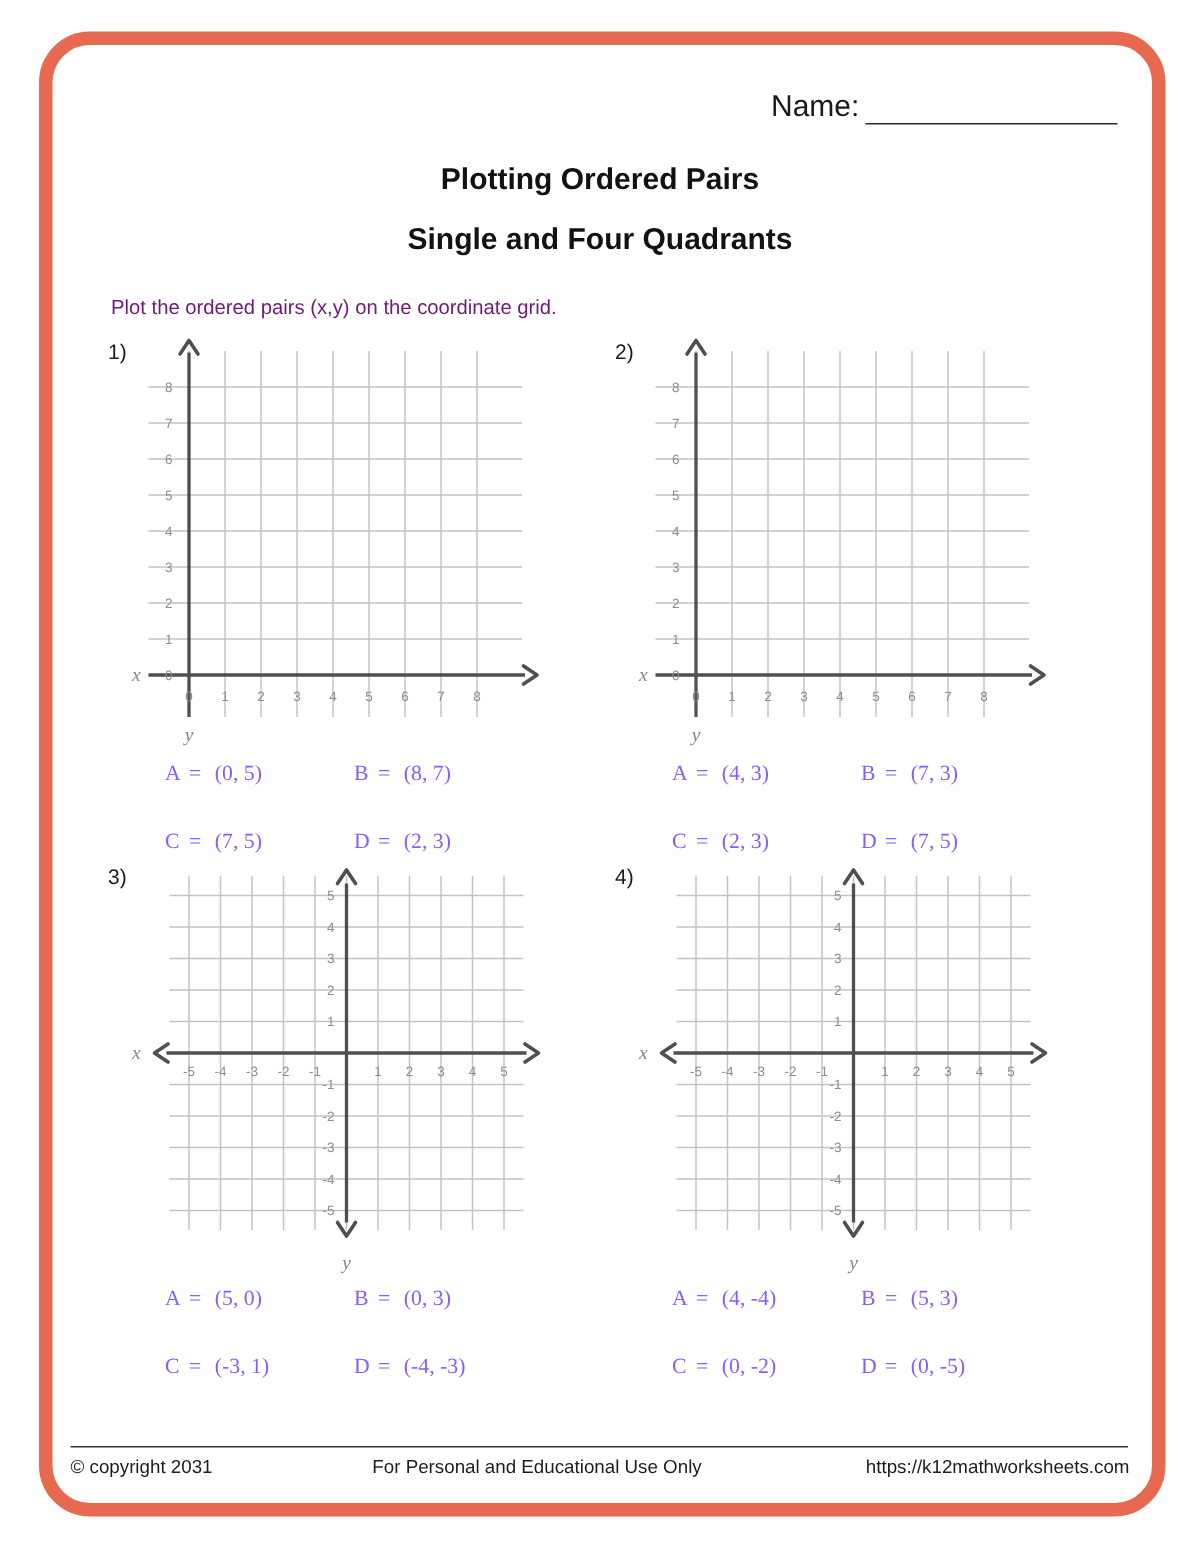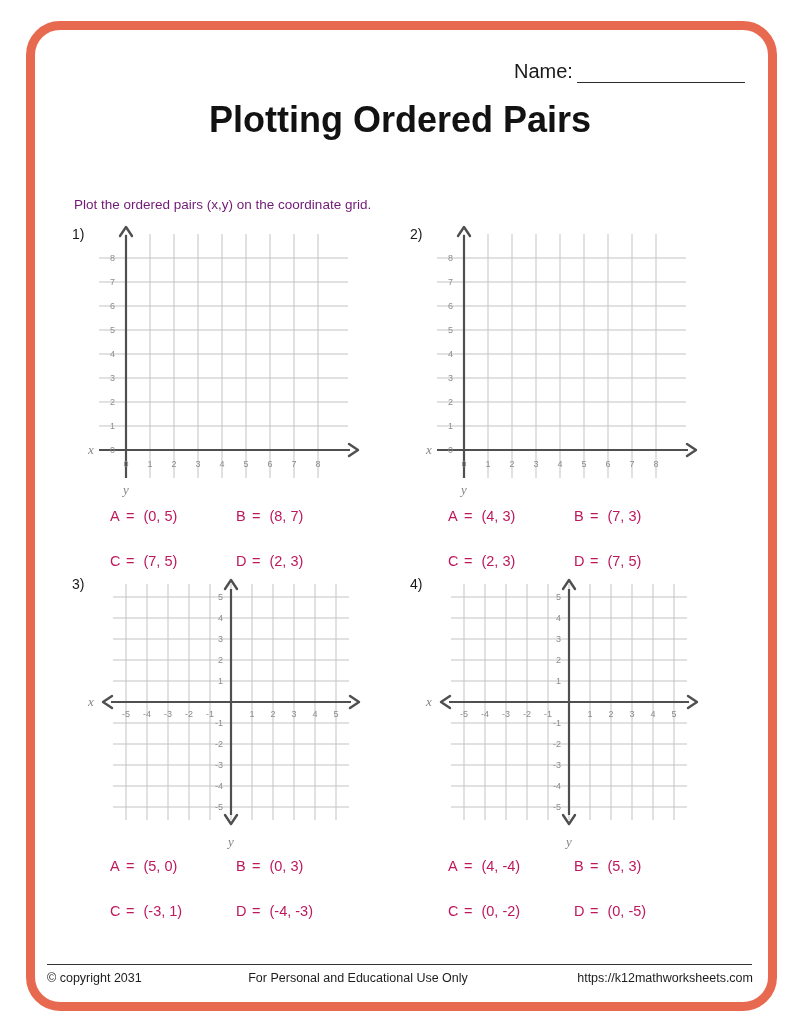--- a/index.html
+++ b/index.html
@@ -9,34 +9,34 @@
   }
   .page-border{
     position:absolute;left:26px;top:21px;right:23px;bottom:24px;
     border:9px solid var(--border,#e7694f);border-radius:34px;pointer-events:none;
   }
   .name-row{position:absolute;top:60px;left:514px;display:flex;align-items:flex-end;}
   .name-label{font-size:20px;color:#1a1a1a;}
   .name-line{width:168px;height:18px;margin-left:4px;border-bottom:1.6px solid #2b2b2b;}
   .title{
     position:absolute;top:100px;left:0;width:800px;text-align:center;
-    font-weight:bold;font-size:36px;line-height:40px;color:#121212;
+    font-weight:bold;font-size:20px;line-height:40px;color:#121212;
   }
   .instruction{position:absolute;left:74px;top:197px;font-size:13.5px;color:#701a75;}
   .problem{position:absolute;width:340px;height:356px;}
   .p1{left:70px;top:220px;}
   .p2{left:408px;top:220px;}
   .p3{left:70px;top:570px;}
   .p4{left:408px;top:570px;}
   .pnum{position:absolute;left:2px;top:6px;font-size:14px;color:#1a1a1a;}
   .problem svg{position:absolute;left:16px;top:0;}
   svg text{font-family:"Liberation Sans",sans-serif;}
   .tick{font-size:9px;fill:var(--tick,#8c8c8c);}
   .axlbl{font-family:"Liberation Serif",serif;font-style:italic;font-size:13px;fill:var(--axlbl,#858585);}
-  .pair{position:absolute;font-size:14.5px;white-space:nowrap;color:#be185d;}
+  .pair{position:absolute;font-size:14.5px;white-space:nowrap;color:#8b5cf6;font-family:Liberation Serif, serif;}
   .pair .plab{display:inline-block;min-width:13px;}
   .pair .peq{margin:0 1px 0 3px;}
   .pair .pval{margin-left:8px;}
   .pa{left:40px;top:288px;}
   .pb{left:166px;top:288px;}
   .pc{left:40px;top:333px;}
   .pd{left:166px;top:333px;}
   .footer-line{position:absolute;left:47px;right:48px;top:964px;border-top:1.8px solid #333333;}
   .f-left{position:absolute;left:47px;top:971px;font-size:12.5px;color:#1d1d1d;}
   .f-center{position:absolute;left:0;width:716px;top:971px;text-align:center;font-size:12.5px;color:#1d1d1d;}
@@ -47,20 +47,21 @@
 
 <div class="page-border"></div>
 
 <div class="name-row">
   <span class="name-label">Name:</span>
   <span class="name-line"></span>
 </div>
 
 <div class="title">
   <div>Plotting Ordered Pairs</div>
+  <div>Single and Four Quadrants</div>
 </div>
 
 <div class="instruction">Plot the ordered pairs (x,y) on the coordinate grid.</div>
 
 <section class="problem p1">
   <span class="pnum">1)</span>
   <svg viewBox="0 0 300 278" width="300" height="278">
       <line x1="40" y1="14" x2="40" y2="258" stroke="#c3c3c3" stroke-width="1"></line>
       <line x1="64" y1="14" x2="64" y2="258" stroke="#c3c3c3" stroke-width="1"></line>
       <line x1="88" y1="14" x2="88" y2="258" stroke="#c3c3c3" stroke-width="1"></line>

